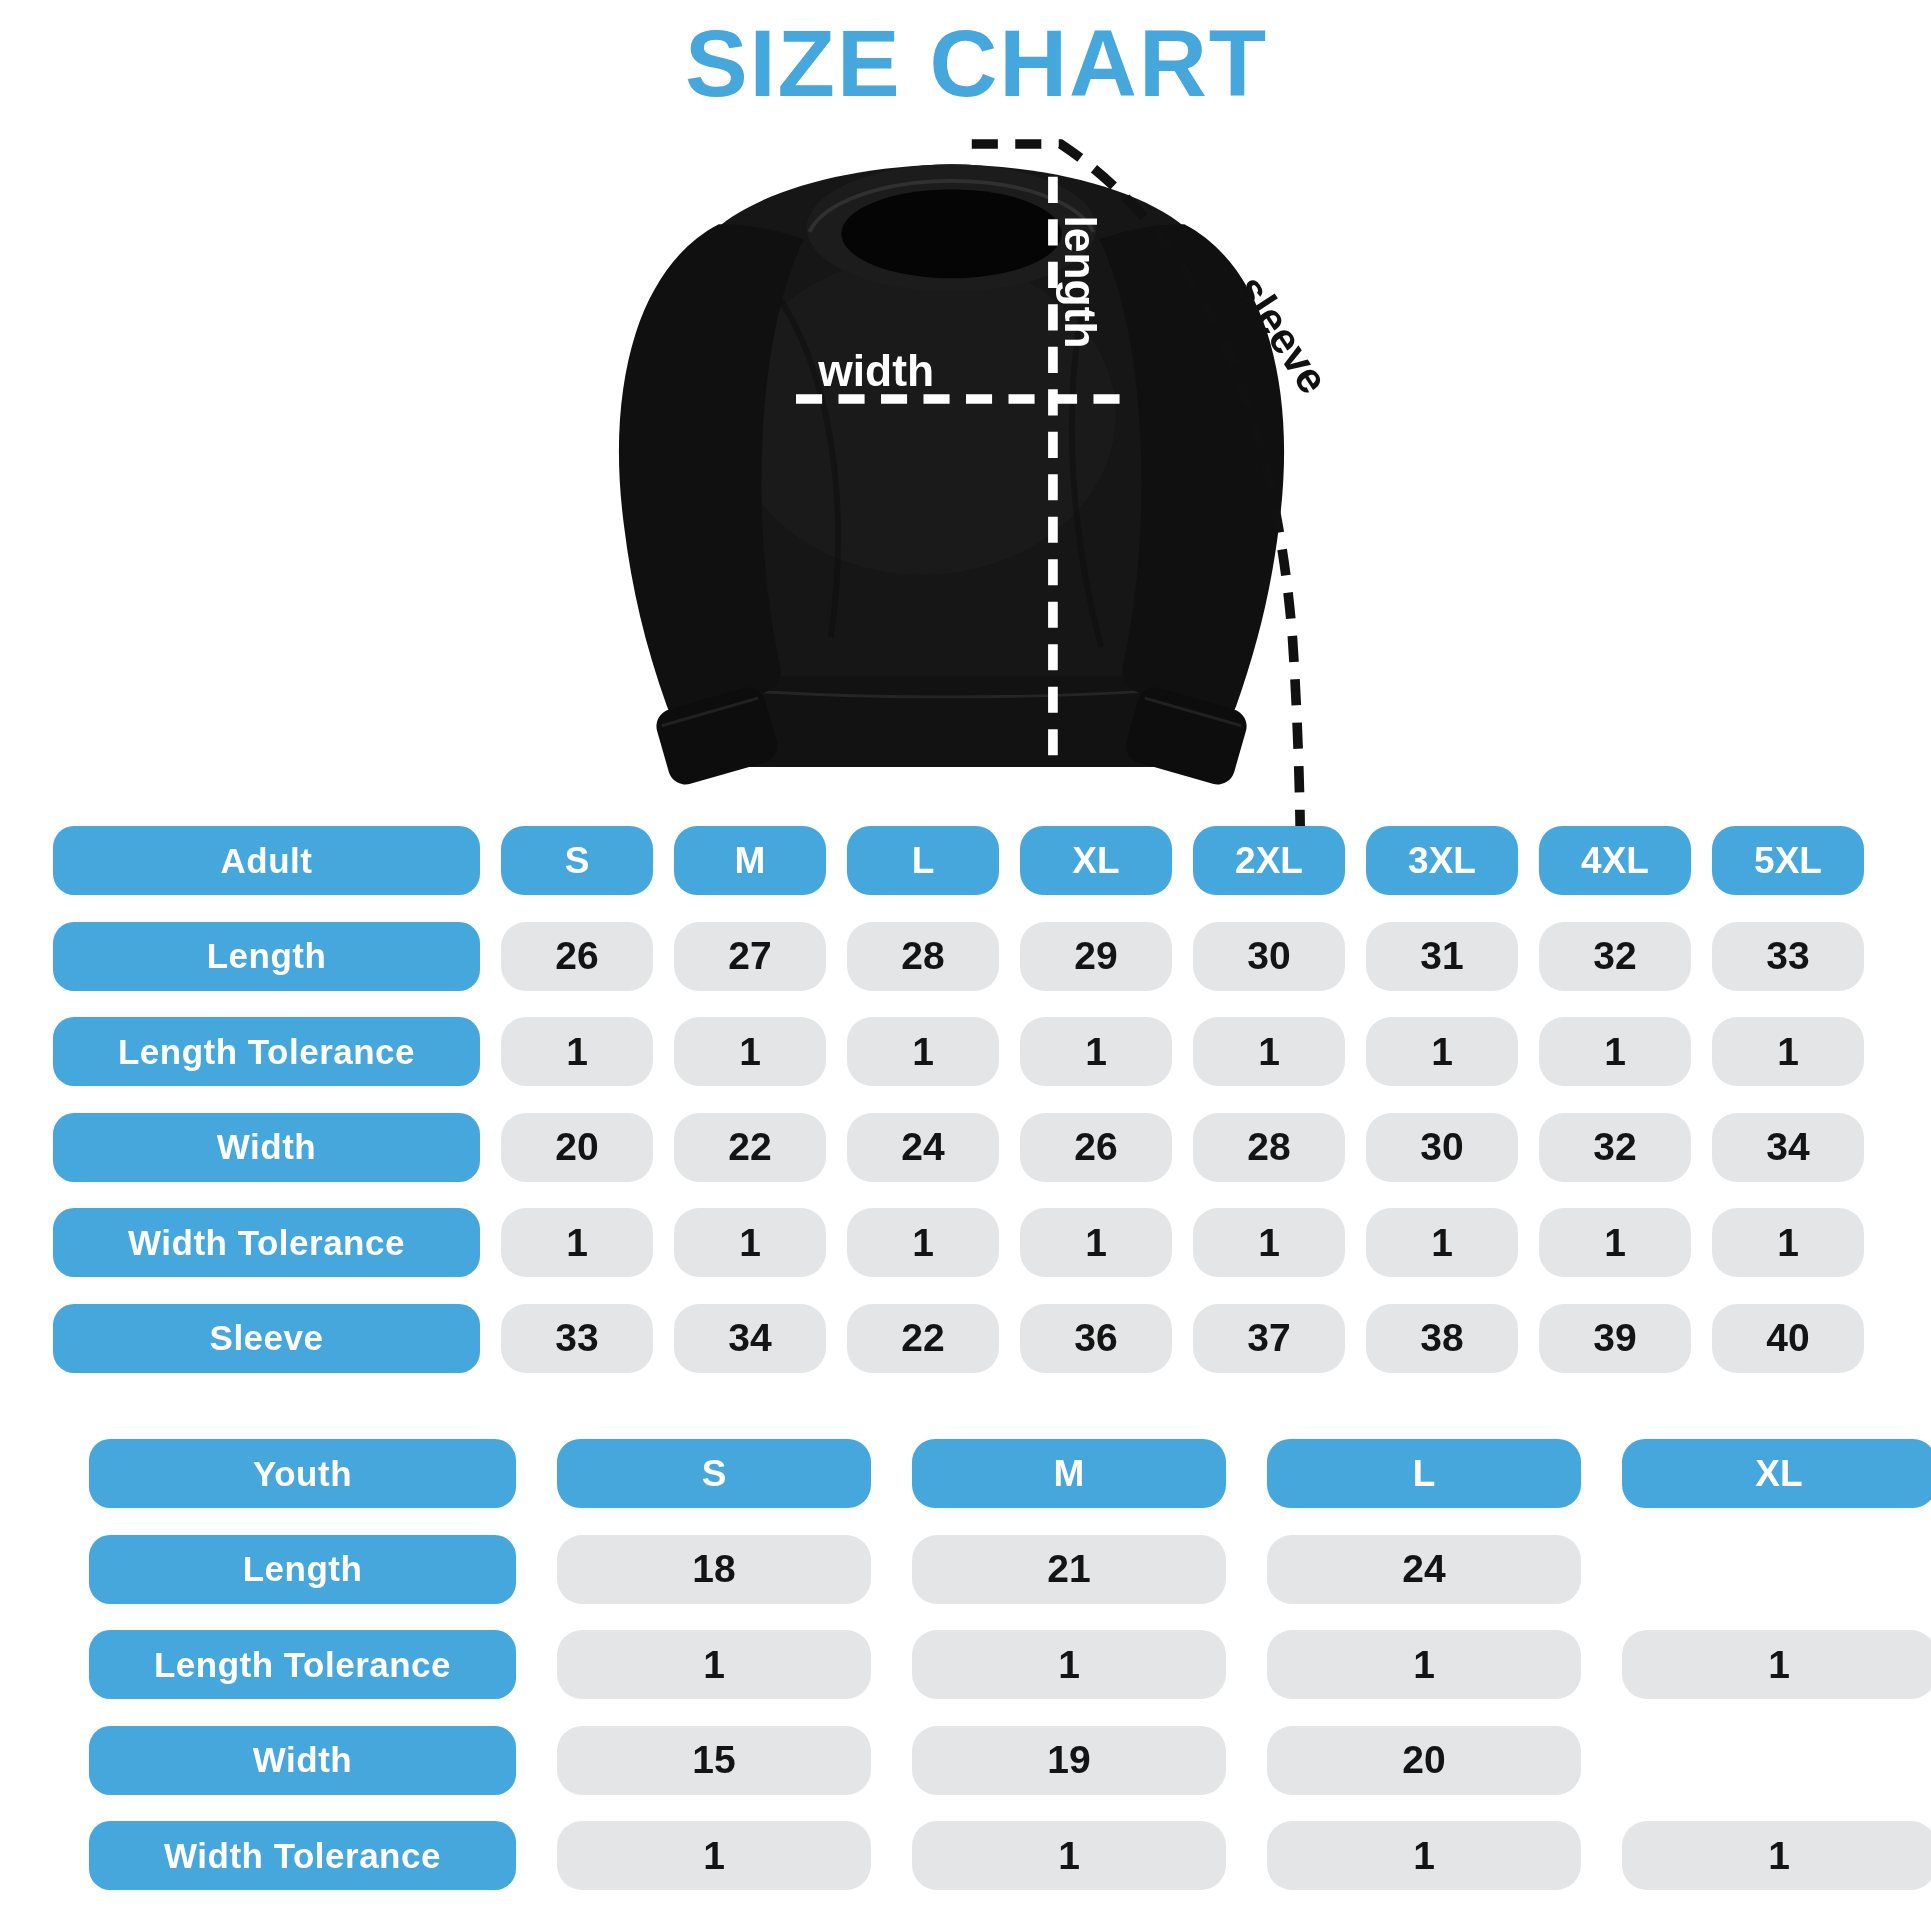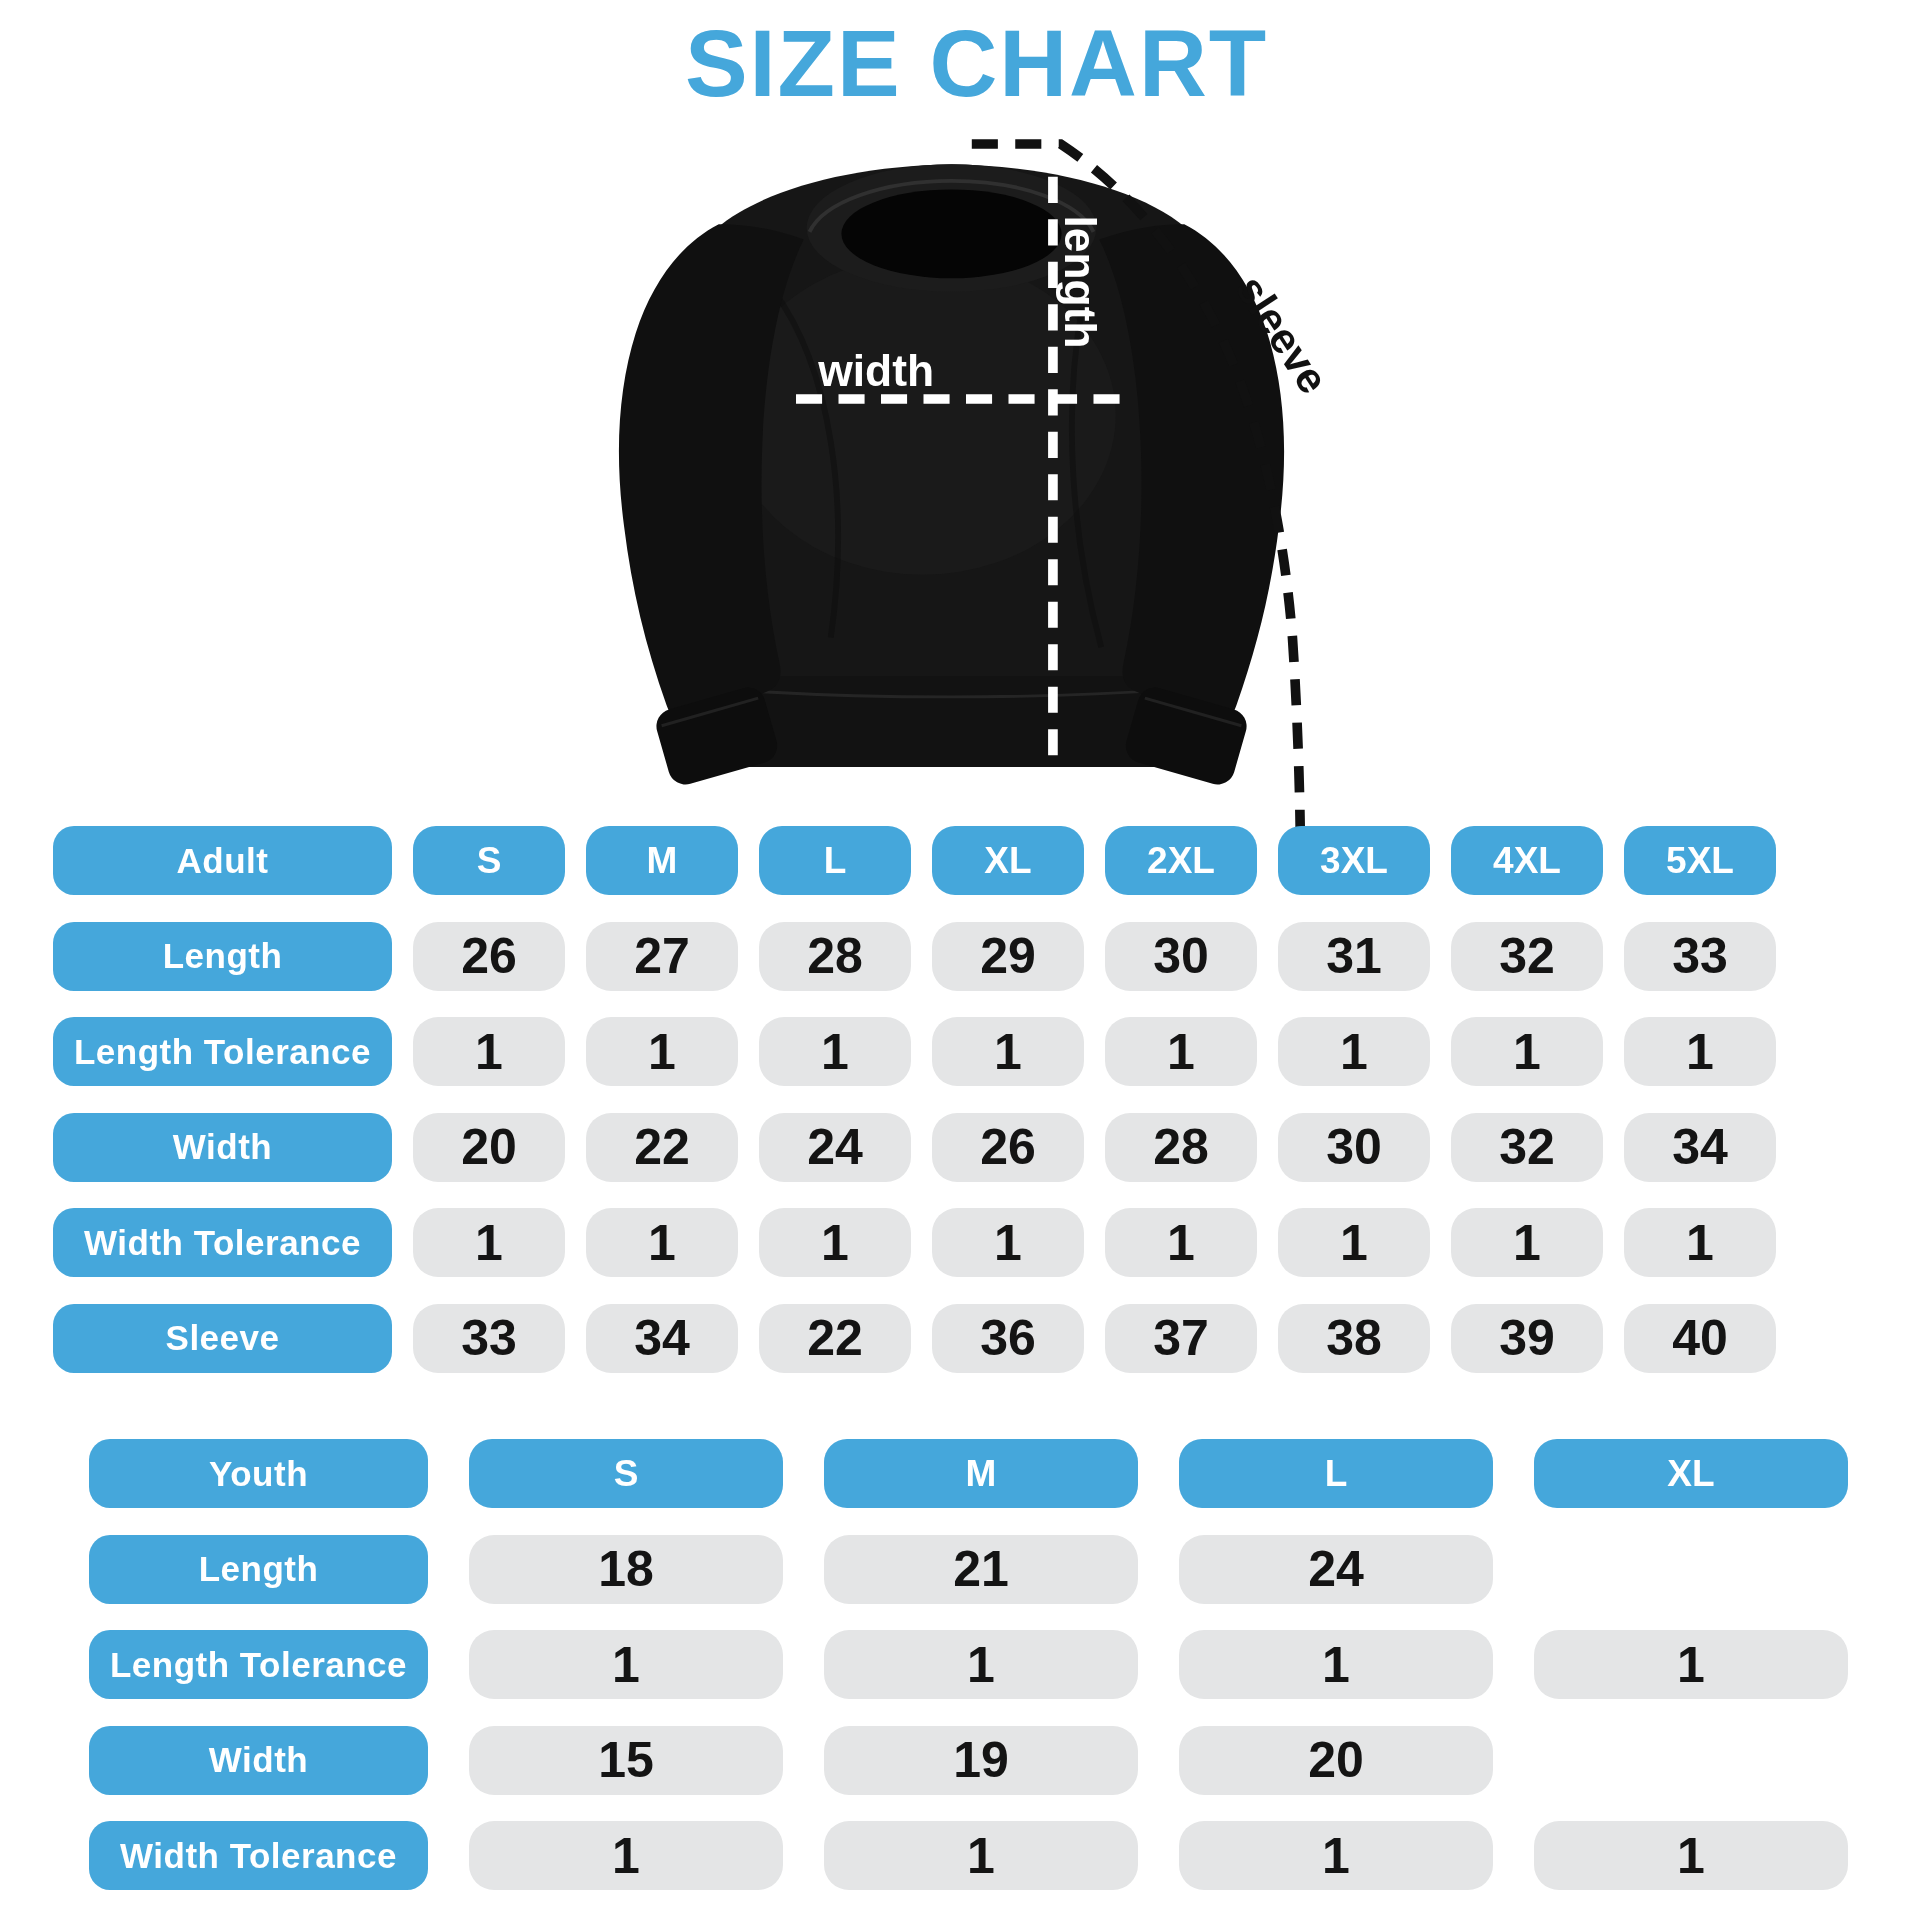--- a/index.html
+++ b/index.html
@@ -18,30 +18,30 @@
   .size-table.adult{top:826px;}
   .size-table.youth{top:1439px;}
   .trow{display:flex;}
   .adult .trow{gap:21px;}
   .youth .trow{gap:41px;padding-left:36px;}
   .pill{
     height:69px;display:flex;align-items:center;justify-content:center;
     box-sizing:border-box;flex:0 0 auto;
   }
   .label-pill{
-    width:339px;border-radius:21px;background:var(--blue);color:#fff;
+    width:427px;border-radius:21px;background:var(--blue);color:#fff;
     font-weight:bold;font-size:35px;letter-spacing:0.5px;
   }
   .size-pill{
     border-radius:23px;background:var(--blue);color:#fff;
     font-weight:bold;font-size:37px;
   }
   .value-pill{
     border-radius:25px;background:var(--gray);color:var(--celltext);
-    font-weight:bold;font-size:50px;
+    font-weight:bold;font-size:39px;
   }
   .adult .size-pill,.adult .value-pill{width:152px;}
   .youth .size-pill,.youth .value-pill{width:314px;}
   .frac{font-size:62%;vertical-align:35%;margin-left:1.9px;font-weight:bold;}
   svg text{font-family:"Liberation Sans","DejaVu Sans",sans-serif;}
 </style>
 </head>
 <body style="--blue: #45a7db; --gray: #e4e5e6; --celltext: #141414;">
 
 <h1 class="page-title">SIZE CHART</h1>

